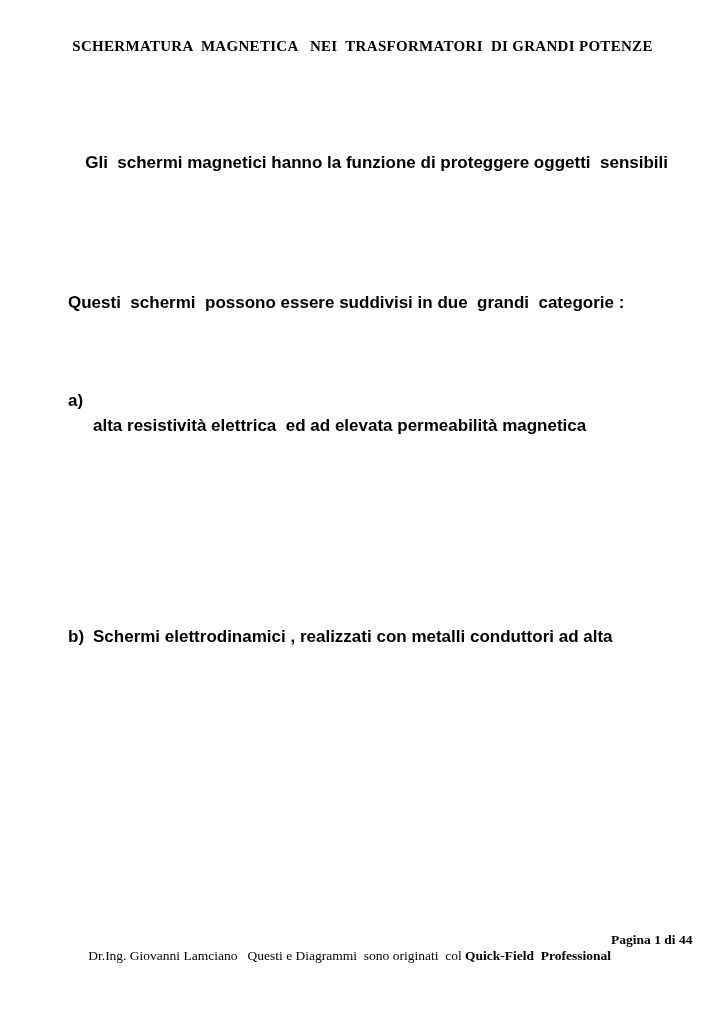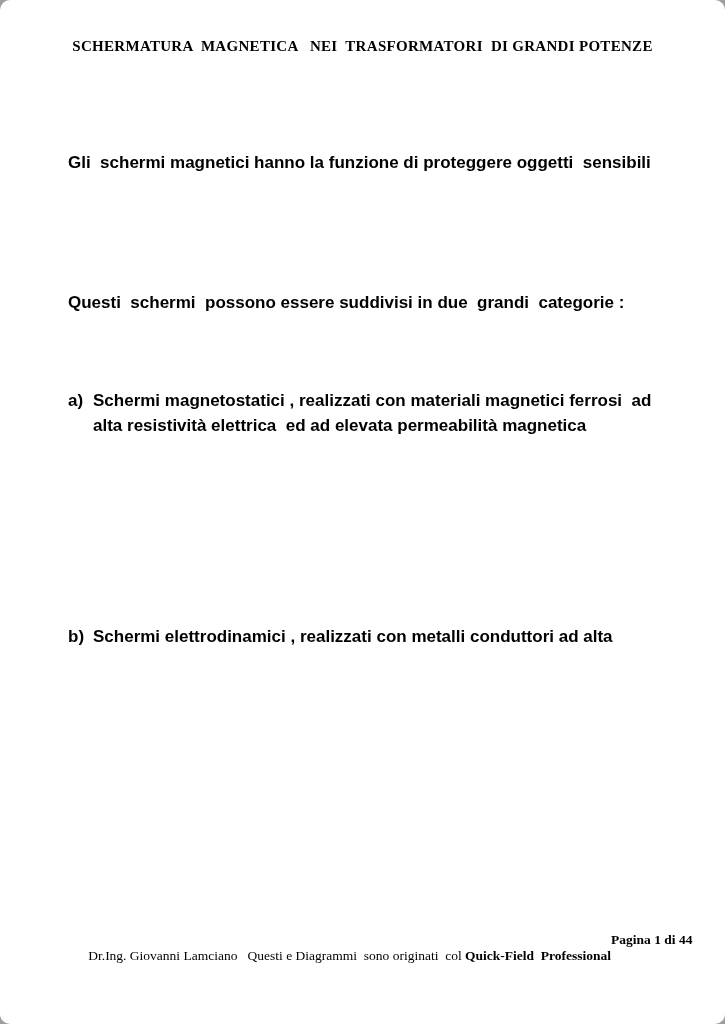--- a/index.html
+++ b/index.html
@@ -6,21 +6,20 @@
   html, body { background: #9e9e9e; }
   .page {
     position: relative;
     width: 725px;
     height: 1024px;
     margin: 0 auto;
     background: #ffffff;
     color: #000000;
     font-family: "Liberation Sans", sans-serif;
     overflow: hidden;
-    border-radius: 10px;
   }
   .doc-header {
     position: absolute;
     top: 38px;
     left: 0;
     right: 0;
     text-align: center;
     font-family: "Liberation Serif", serif;
     font-weight: bold;
     font-size: 15px;
@@ -43,20 +42,21 @@
     top: 152px;
     left: 68px;
     width: 600px;
     font-size: 17px;
     font-weight: bold;
   }
   .intro .line {
     white-space: pre-wrap;
     line-height: 21px;
     margin-bottom: 19px;
+    text-align: right;
   }
   .categories {
     position: absolute;
     top: 293px;
     left: 68px;
     width: 620px;
     font-size: 17px;
     font-weight: bold;
     white-space: pre;
   }
@@ -99,21 +99,21 @@
 
   <div class="intro">
     <div class="line">Gli  schermi magnetici hanno la funzione di proteggere oggetti  sensibili</div>
   </div>
 
   <div class="categories">Questi  schermi  possono essere suddivisi in due  grandi  categorie :</div>
 
   <div class="list-item item-a">
     <span class="marker">a)</span>
     <span class="item-lines">
-      <span class="line">Schermi magnetostatici , realizzati con materiali magnetici ferrosi  ad</span><br>
+      <br>
       <span class="line">alta resistività elettrica  ed ad elevata permeabilità magnetica</span>
     </span>
   </div>
 
   <div class="list-item item-b">
     <span class="marker">b)</span>
     <span class="item-lines">
       <span class="line">Schermi elettrodinamici , realizzati con metalli conduttori ad alta</span><br>
     </span>
   </div>

